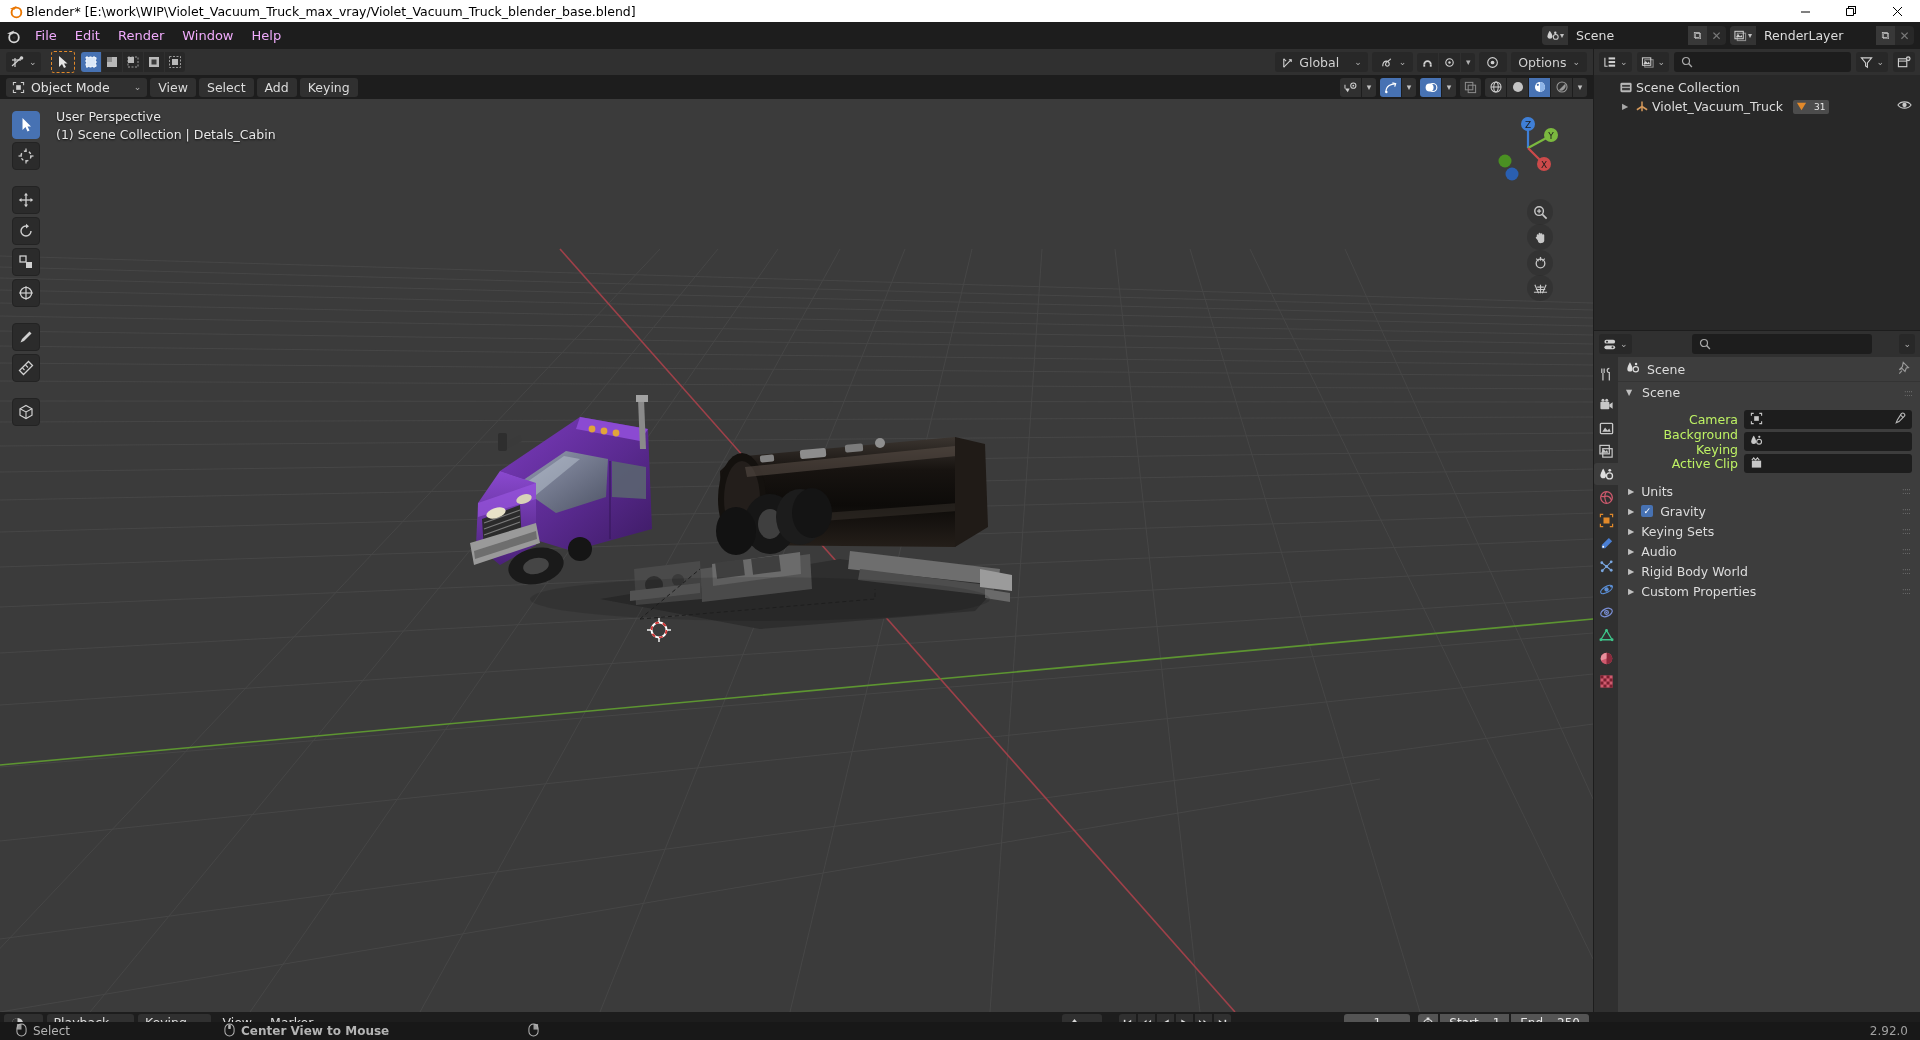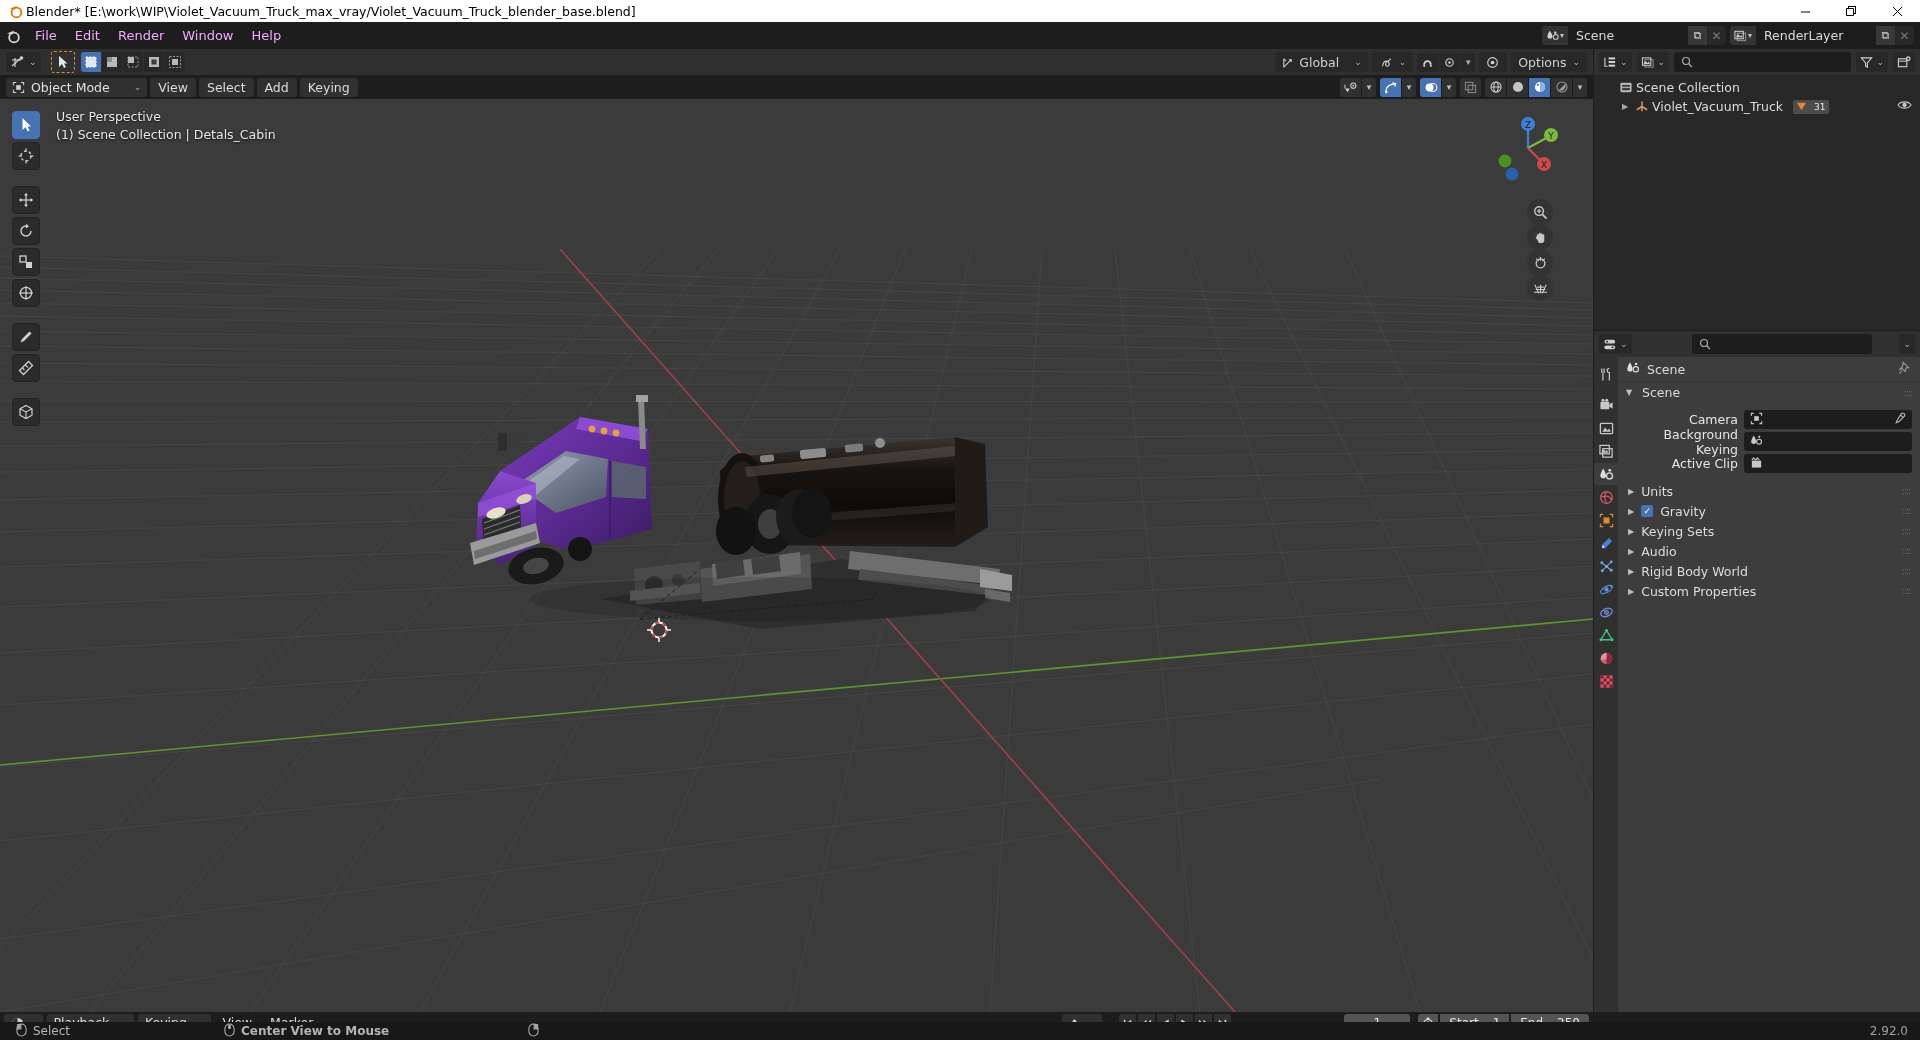--- a/index.html
+++ b/index.html
@@ -119,21 +119,21 @@
   .ptab.active{ background:#3d3d3d;}
   .ptab-gap{ height:7px;}
   #props-body{ position:absolute; left:24px; top:26px; right:0; bottom:0; background:#3d3d3d; padding:0;}
   .breadcrumb{ height:24px; display:flex; align-items:center; gap:7px; padding:0 8px; color:#dcdcdc; font-size:12.5px;}
   .pin{ margin-left:auto; color:#9a9a9a;}
   .panel-head{ height:22px; display:flex; align-items:center; gap:6px; padding:0 8px; color:#dcdcdc; font-size:12.5px;
     background:#3d3d3d; border-top:1px solid #343434;}
   .panel-head .tri{ color:#c0c0c0; font-size:8px; width:10px;}
   .grip{ margin-left:auto; color:#6a6a6a; letter-spacing:-1px; font-size:9px;}
   .prow{ display:flex; align-items:center; height:21px; margin:1px 8px 1px 0; gap:6px;}
-  .plabel{ width:120px; text-align:right; color:#e5e5e5; font-size:12.5px;}
+  .plabel{ width:120px; text-align:right; color:#bef264; font-size:12.5px;}
   .pfield{ flex:1; background:#1d1d1d; border-radius:3px; height:19px; display:flex; align-items:center;
     padding:0 6px; gap:4px; color:#c8c8c8; font-size:12px;}
   .eyedrop{ margin-left:auto; color:#b0b0b0;}
   .collapse-row{ height:20px; display:flex; align-items:center; gap:7px; padding:0 10px; color:#dcdcdc; font-size:12.5px;}
   .chk{ width:12px; height:12px; background:#4772b3; border-radius:2px; display:flex; align-items:center;
     justify-content:center; color:#fff; font-size:9px;}
 </style>
 </head>
 <body>
 

